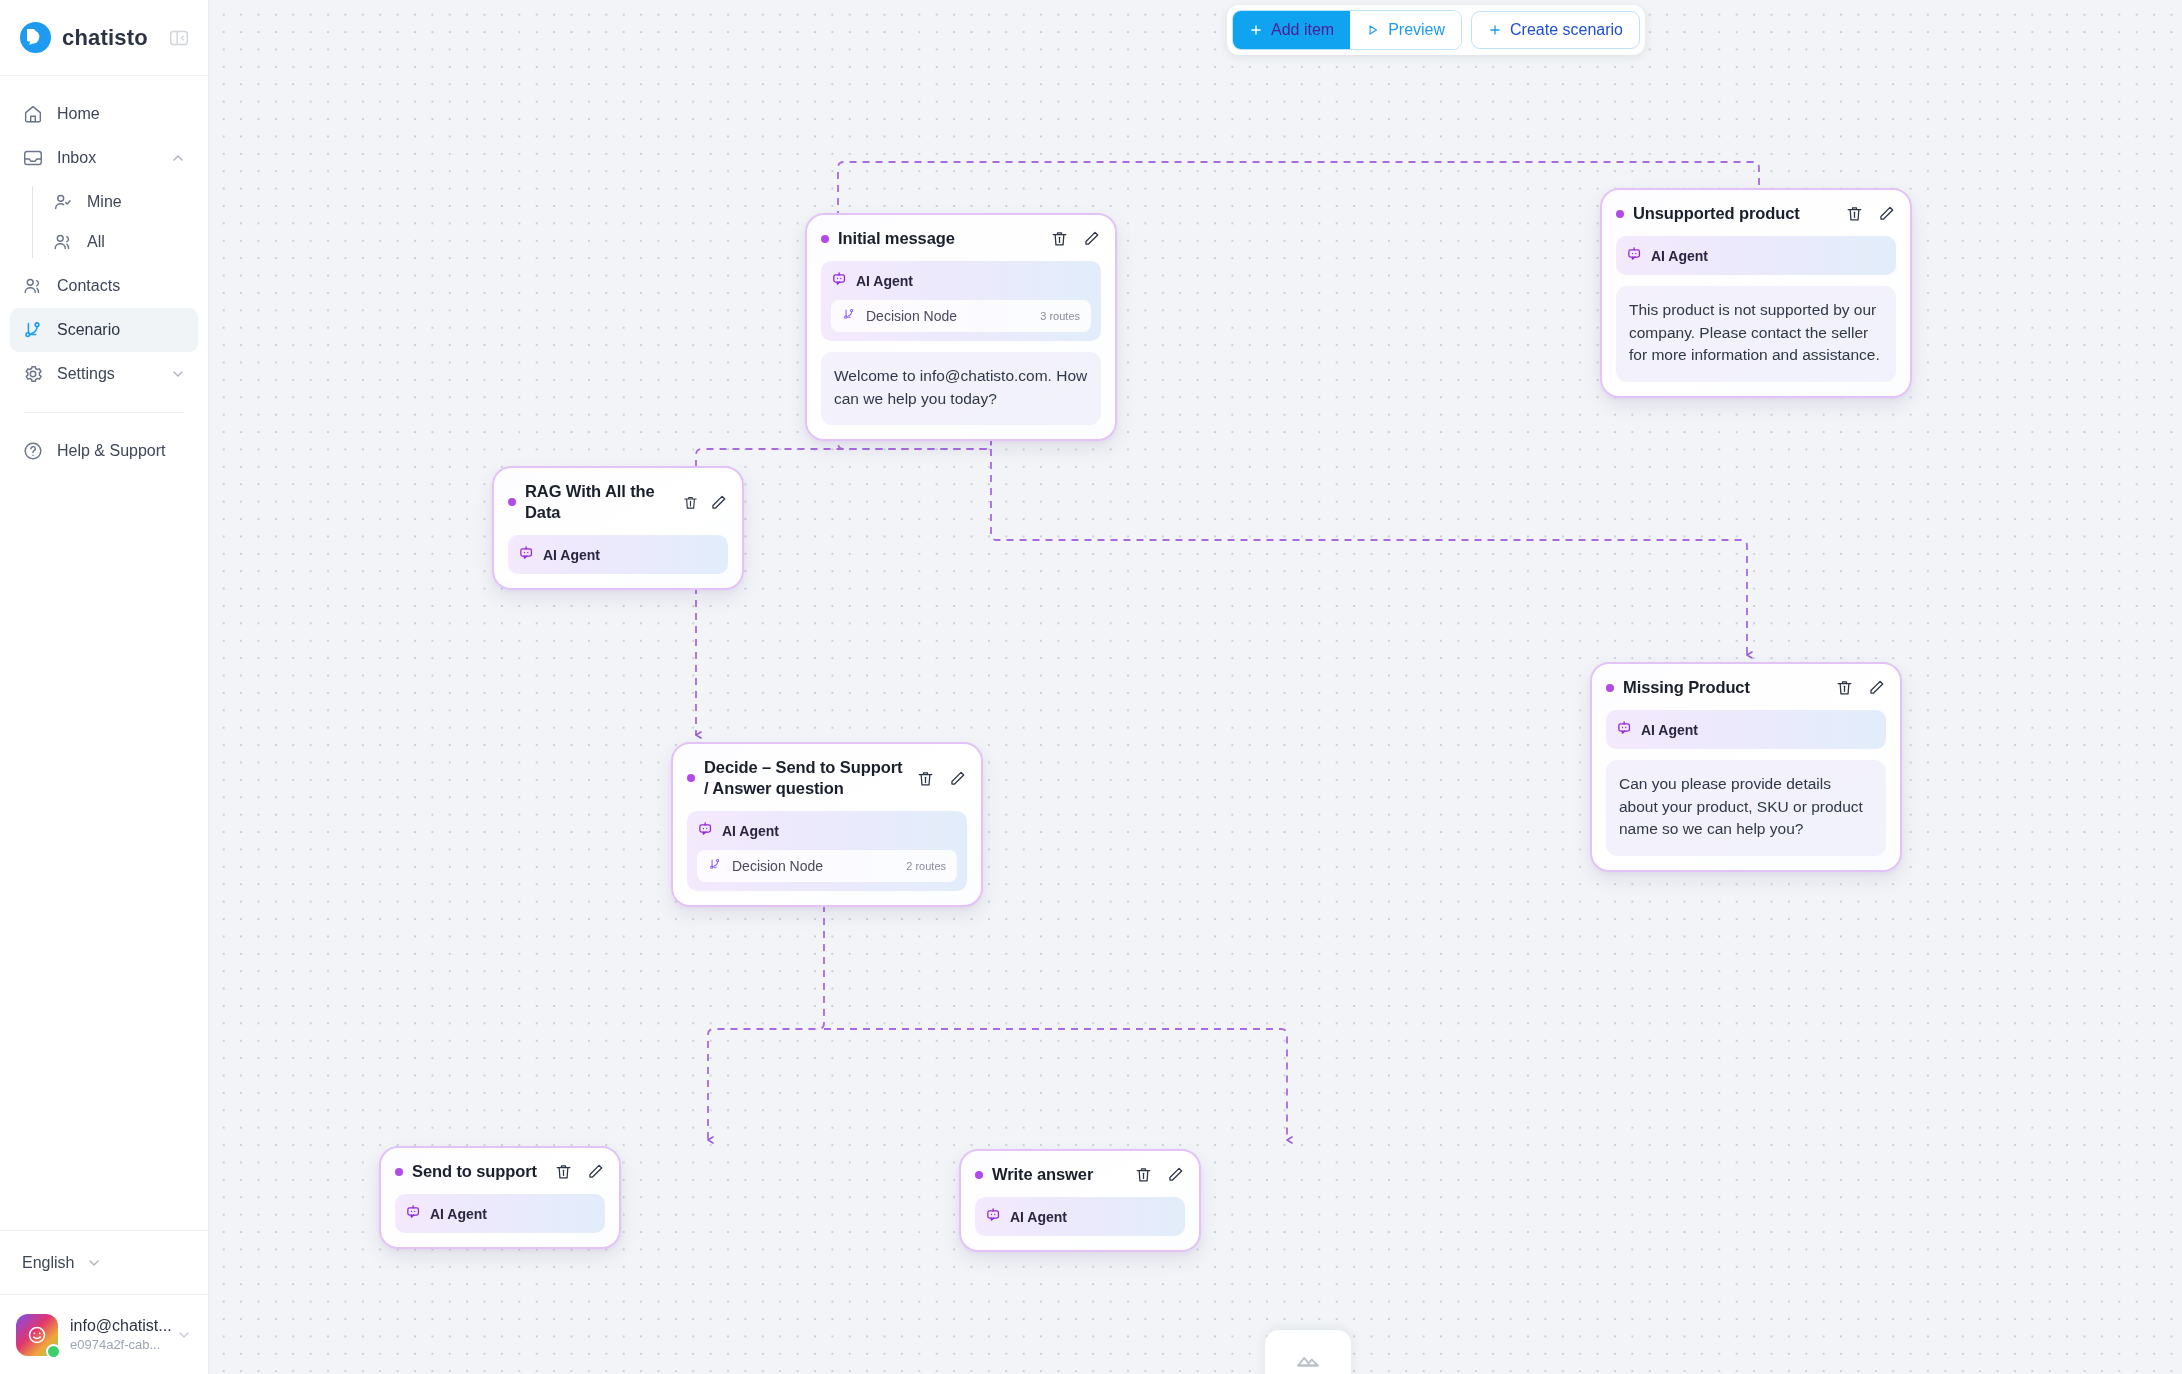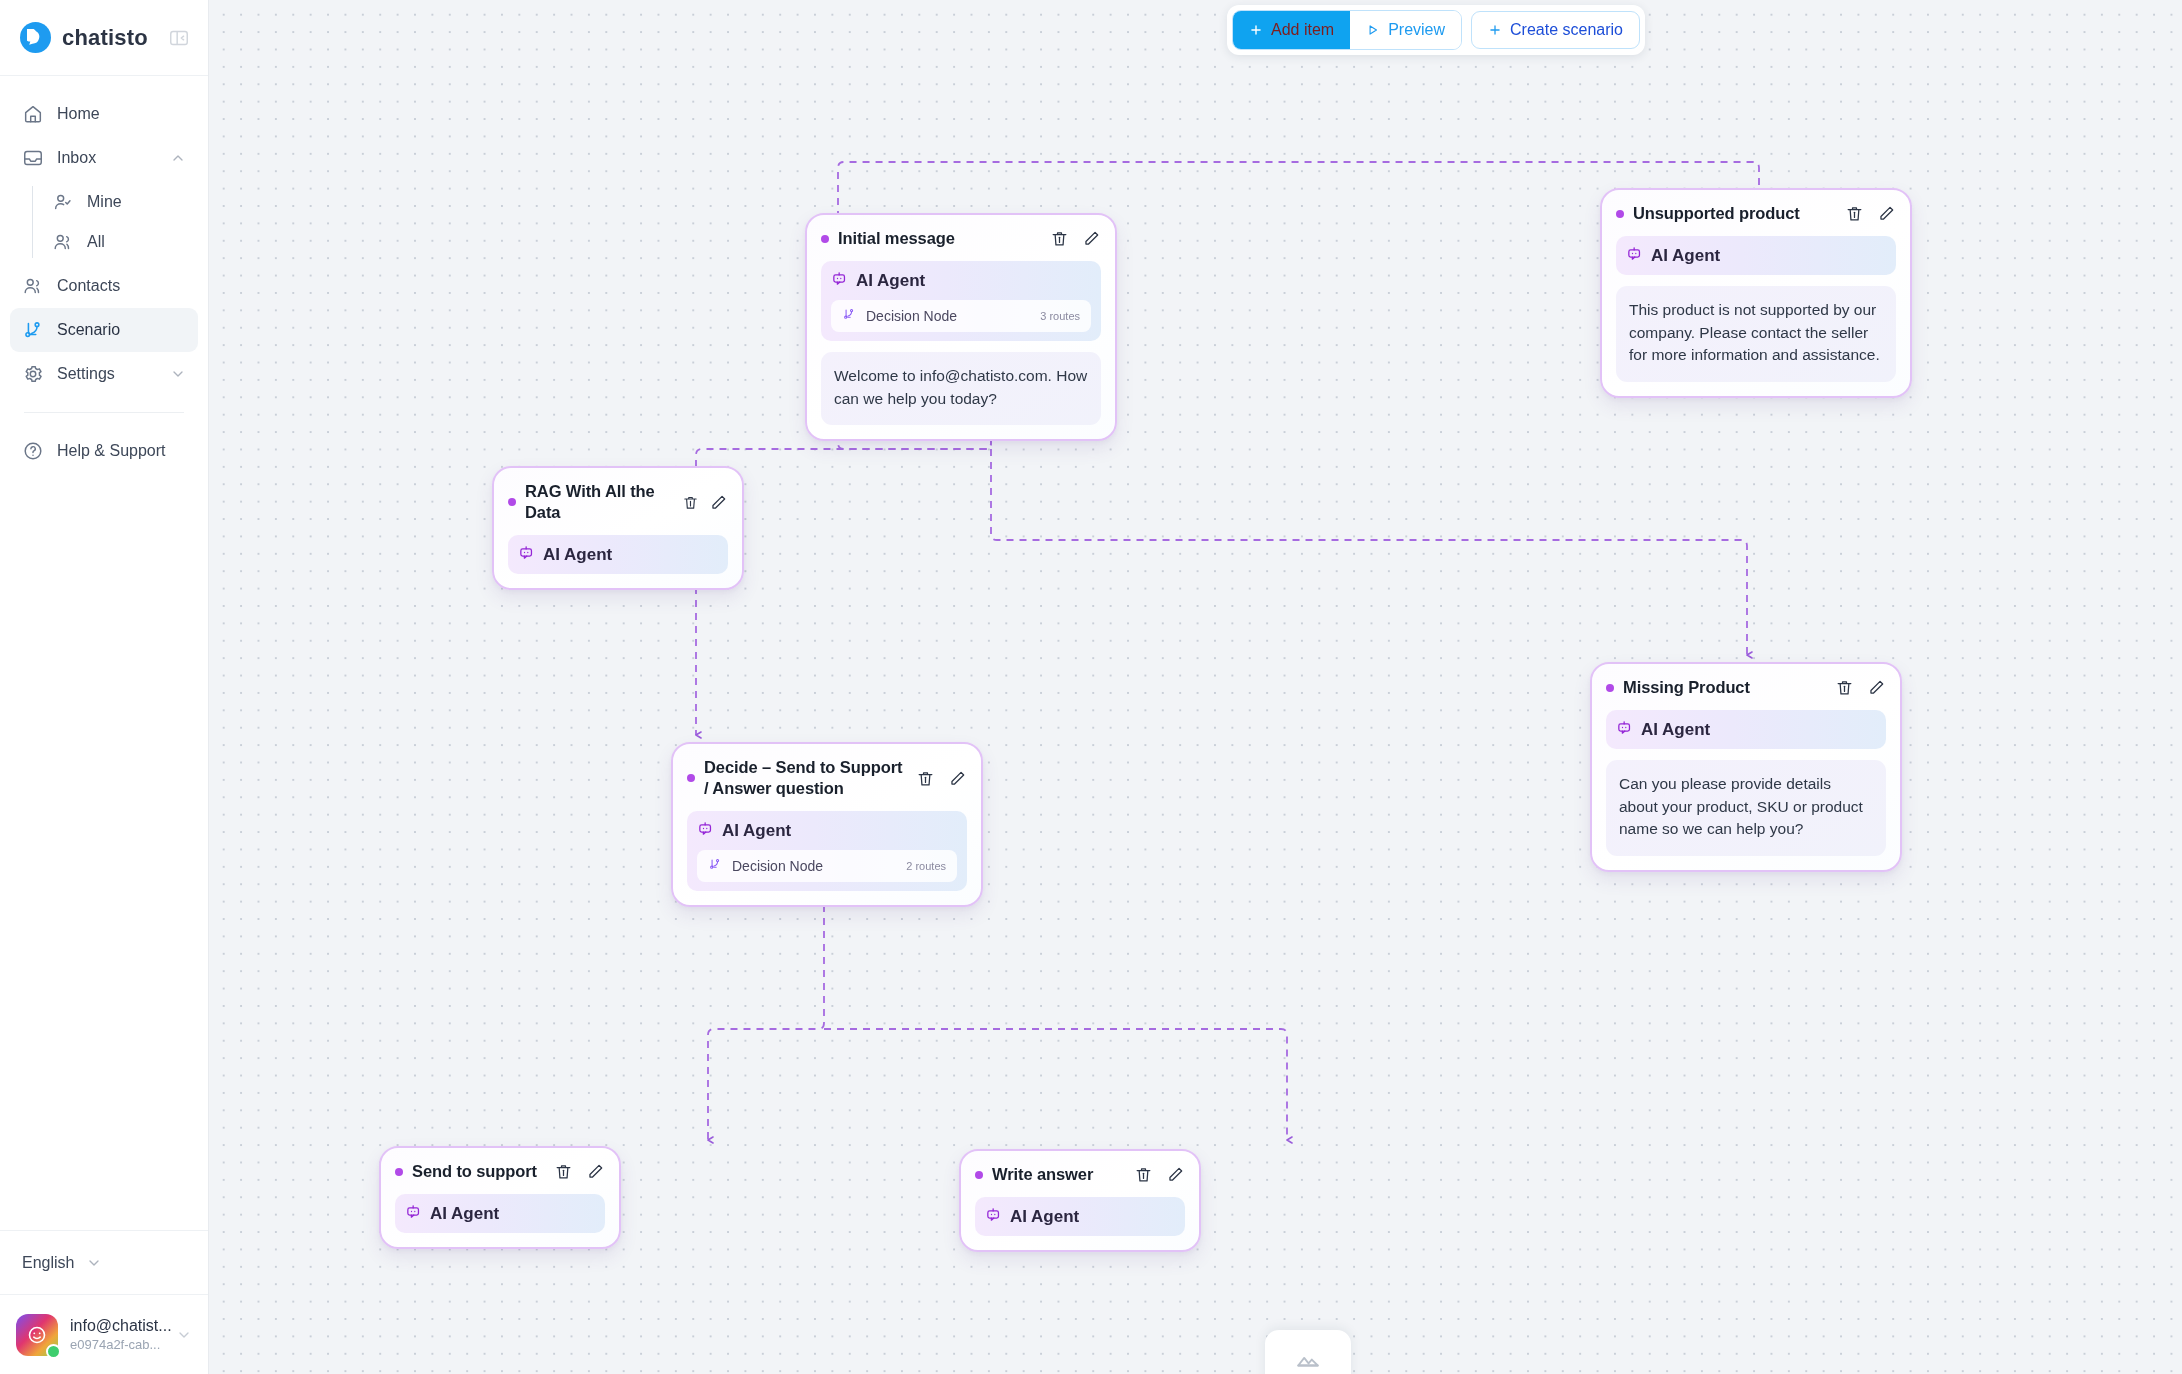--- a/index.html
+++ b/index.html
@@ -93,21 +93,21 @@
     position: absolute; left: 1018px; top: 5px; z-index: 30;
     background: #fff; border-radius: 12px; padding: 5px;
     box-shadow: 0 2px 10px rgba(30,45,70,.10);
     display: flex; align-items: center; gap: 9px;
   }
   .seg { display: flex; border: 1px solid #bfe2fb; border-radius: 9px; overflow: hidden; }
   .btn {
     display: flex; align-items: center; gap: 8px; height: 38px; padding: 0 16px;
     font-size: 16px; cursor: pointer; white-space: nowrap; background: #fff;
   }
-  .btn.primary { background: #0fa3f0; color: #7f1d1d; }
+  .btn.primary { background: #0fa3f0; color: #4c1d95; }
   .btn.ghost { color: #1e9bf0; }
   .btn.outline { border: 1px solid #bfe2fb; border-radius: 9px; color: #1d4ed8; }
 
   svg.edges { position: absolute; left: 0; top: 0; width: 100%; height: 100%; z-index: 1; }
 
   .node {
     position: absolute; z-index: 10;
     background: linear-gradient(150deg,#fdfcff 0%,#ffffff 55%,#fbfdff 100%);
     border: 2px solid #e2c2f7; border-radius: 19px;
     box-shadow: 0 8px 18px rgba(86,60,140,.10), 0 2px 4px rgba(86,60,140,.05);
@@ -120,21 +120,21 @@
     flex: 1 1 auto; letter-spacing: -.1px;
   }
   .node-actions { display: flex; align-items: center; gap: 13px; flex: 0 0 auto; }
   .icon-btn { width: 19px; height: 19px; cursor: pointer; display: block; color: #2b3445; }
 
   .agent-box {
     margin-top: 12px; border-radius: 10px; padding: 9px 10px;
     background: linear-gradient(90deg,#f4e9fd 0%,#ece9fc 45%,#e2edfa 100%);
   }
   .agent-row { display: flex; align-items: center; gap: 8px; }
-  .agent-label { font-size: 17px; font-weight: 700; color: #2b2640; }
+  .agent-label { font-size: 14px; font-weight: 700; color: #2b2640; }
   .decision-row {
     margin-top: 9px; background: rgba(255,255,255,.82); border-radius: 8px;
     padding: 7px 11px; display: flex; align-items: center; gap: 10px;
   }
   .decision-label { font-size: 14px; color: #4b4860; flex: 1 1 auto; }
   .decision-routes { font-size: 11px; color: #8b8aa0; }
 
   .msg-box {
     margin-top: 11px; background: linear-gradient(150deg,#f4f1fc 0%,#f1f2fb 100%);
     border-radius: 11px; padding: 13px 13px 15px 13px;

